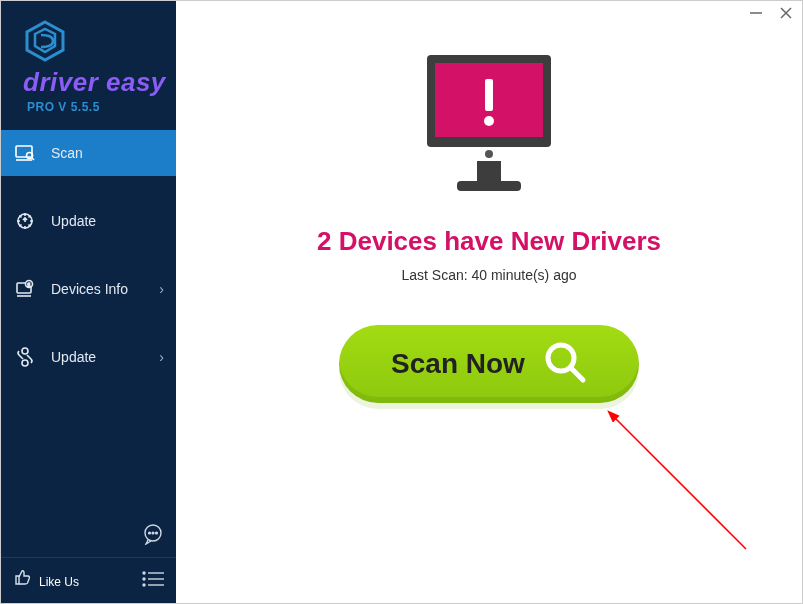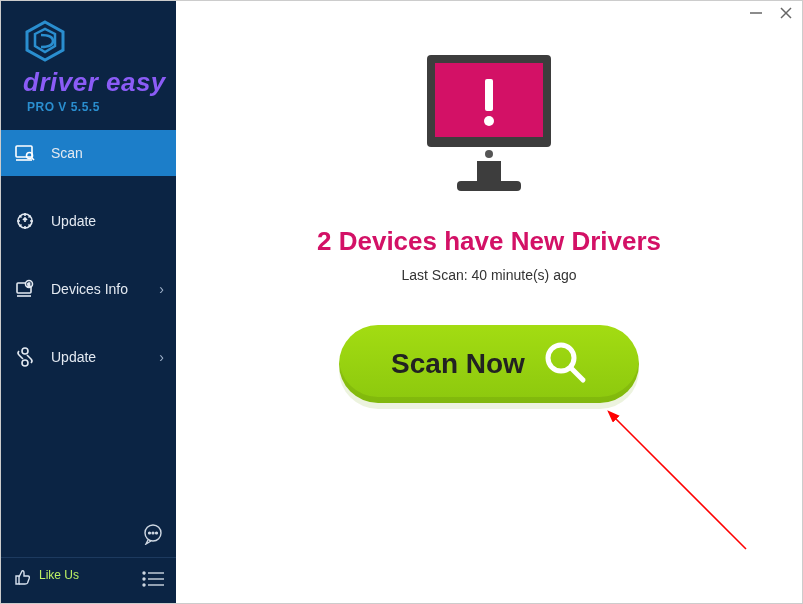--- a/index.html
+++ b/index.html
@@ -12,21 +12,21 @@
   .logo-row { display:flex; align-items:center; gap:4px; }
   .brand-text { font-style: italic; font-weight: 600; font-size: 26px; color: #8b5cf6; letter-spacing: .5px;}
   .brand-version { color: #2a8ecf; font-size: 12px; font-weight: 700; margin-top: 2px; margin-left: 4px; letter-spacing: .5px;}
   .nav { margin-top: 6px; }
   .nav-item { display:flex; align-items:center; gap:16px; padding: 0 14px; height: 46px; font-size: 14px; color:#e3e9f1; cursor:pointer; position:relative; margin-bottom: 22px;}
   .nav-item.active { background: #1c7ec9; }
   .nav-item .icon { width: 20px; height:20px; display:inline-flex; align-items:center; justify-content:center; }
   .nav-item .chev { position:absolute; right:12px; color:#9fb1c9; font-size:14px; }
   .sidebar-bottom { position:absolute; bottom:0; left:0; right:0; border-top:1px solid #1d3a5f; padding: 10px 12px 14px 12px; display:flex; align-items:center; justify-content:space-between; }
   .chat-row { position:absolute; bottom:54px; right:12px; }
-  .like-row { display:flex; align-items:flex-start; gap:8px; color:#bef264; font-size:12px; cursor:pointer;}
+  .like-row { display:flex; align-items:flex-end; gap:8px; color:#ffffff; font-size:12px; cursor:pointer;}
   .menu-lines { display:inline-flex; color:#d7e1ee; cursor:pointer;}
   .main { flex:1; height:100%; background:#fff; position:relative; padding-top: 46px; }
   .center-col { display:flex; flex-direction:column; align-items:center;justify-content:flex-end; }
   .monitor { width: 160px; }
   .headline { color:#d31166; font-size: 26px; font-weight:700; margin-top: 20px; }
   .subline { color:#333; font-size: 14px; margin-top: 10px; }
   .scan-btn { margin-top: 42px; width: 300px; height: 78px; border-radius: 50px; background: linear-gradient(#a3dc12,#8cc80e); box-shadow: 0 6px 0 #6fa20b22, inset 0 -6px 0 rgba(0,0,0,.08); display:flex; align-items:center; justify-content:center; gap:18px; cursor:pointer; }
   .scan-btn .lbl { font-size: 28px; font-weight:700; color:#222; }
   .arrow-annot { position:absolute; left:430px; top:408px; pointer-events:none; }
 </style>

